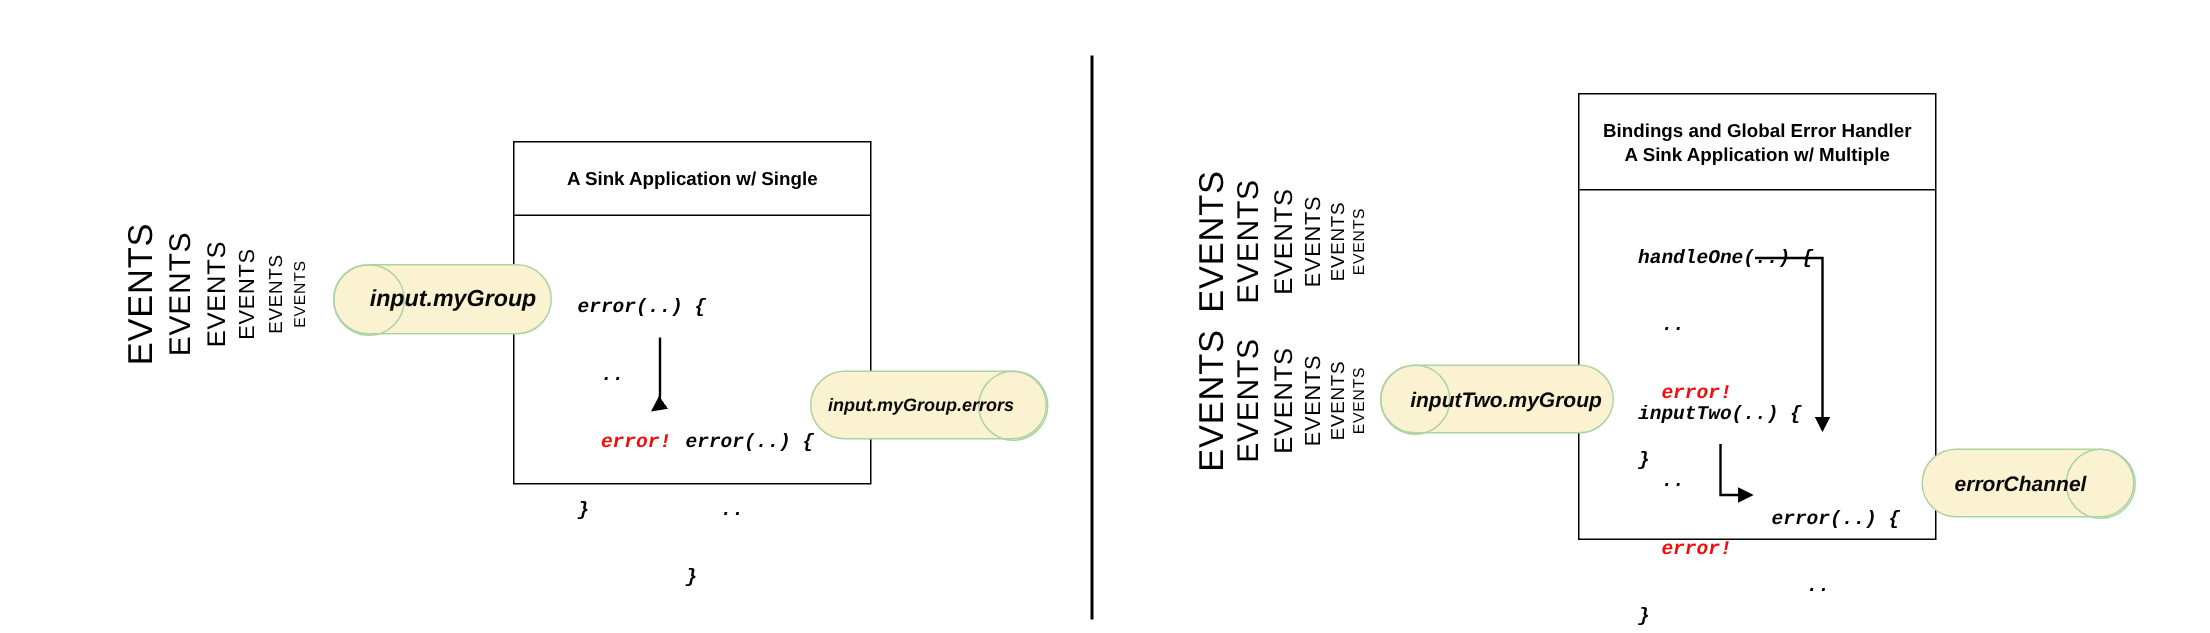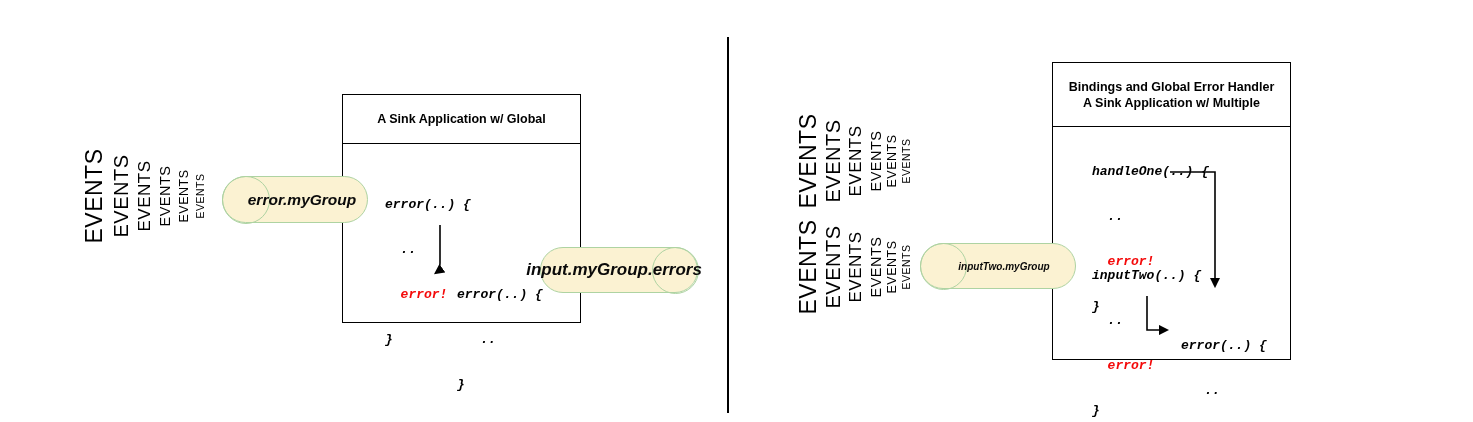--- a/index.html
+++ b/index.html
@@ -59,45 +59,45 @@
 
   <span class="ev s1" style="left:94px;top:196px">EVENTS</span>
   <span class="ev s2" style="left:121px;top:196px">EVENTS</span>
   <span class="ev s3" style="left:145px;top:196px">EVENTS</span>
   <span class="ev s4" style="left:165px;top:196px">EVENTS</span>
   <span class="ev s5" style="left:184px;top:196px">EVENTS</span>
   <span class="ev s6" style="left:200px;top:196px">EVENTS</span>
 
   <div class="appbox" style="left:342px;top:94px;width:239px;height:229px">
     <div class="appbox-title" style="height:48px">
-      <span>A Sink Application w/ Global</span>
+      <span>A Sink Application w/ Single</span>
     </div>
   </div>
 
   <div class="code" style="left:385px;top:167px">
     <div>error(..) {</div>
     <div>  ..</div>
     <div class="red">  error!</div>
     <div>}</div>
   </div>
 
   <div class="code" style="left:457px;top:257px">
     <div>error(..) {</div>
     <div>   ..</div>
     <div>}</div>
   </div>
 
   <div class="pill" style="left:222px;top:176px;width:146px;height:47px">
     <span class="pill-circle cleft"></span>
-    <span class="pill-label" style="font-size:15.5px;padding-left:14px">error.myGroup</span>
+    <span class="pill-label" style="font-size:15.5px;padding-left:14px">input.myGroup</span>
   </div>
 
   <div class="pill" style="left:540px;top:247px;width:158px;height:46px">
     <span class="pill-circle cright"></span>
-    <span class="pill-label" style="font-size:17px;padding-right:10px">input.myGroup.errors</span>
+    <span class="pill-label" style="font-size:12px;padding-right:10px">input.myGroup.errors</span>
   </div>
 
   <div class="divider" style="left:727px;top:37px;width:2px;height:376px"></div>
 
   <span class="ev s1" style="left:808px;top:161px">EVENTS</span>
   <span class="ev s2" style="left:833px;top:161px">EVENTS</span>
   <span class="ev s3" style="left:856px;top:161px">EVENTS</span>
   <span class="ev s4" style="left:876px;top:161px">EVENTS</span>
   <span class="ev s5" style="left:892px;top:161px">EVENTS</span>
   <span class="ev s6" style="left:906px;top:161px">EVENTS</span>
@@ -132,23 +132,27 @@
 
   <div class="code" style="left:1181px;top:308px">
     <div>error(..) {</div>
     <div>   ..</div>
     
   </div>
 
 
   <div class="pill" style="left:920px;top:243px;width:156px;height:46px">
     <span class="pill-circle cleft"></span>
-    <span class="pill-label" style="font-size:10px;padding-left:12px">inputTwo.myGroup</span>
+    <span class="pill-label" style="font-size:14px;padding-left:12px">inputTwo.myGroup</span>
   </div>
 
+  <div class="pill" style="left:1281px;top:299px;width:142px;height:46px">
+    <span class="pill-circle cright"></span>
+    <span class="pill-label" style="font-size:14px;padding-right:10px">errorChannel</span>
+  </div>
 
   <svg class="connectors" width="1473" height="422" viewBox="0 0 1473 422">
     <defs>
       <marker id="ah" viewBox="0 0 10 10" refX="7" refY="5" markerWidth="6.5" markerHeight="6.5" orient="auto">
         <path d="M0,0 L10,5 L0,10 Z" fill="#000"></path>
       </marker>
     </defs>
     <path d="M440,225 L440,263 Q440,270 436.5,272.5" fill="none" stroke="#000" stroke-width="1.6" marker-end="url(#ah)"></path>
     <path d="M1170,172 L1215,172 L1215,285" fill="none" stroke="#000" stroke-width="1.6" marker-end="url(#ah)"></path>
     <path d="M1147,296 L1147,330 L1166,330" fill="none" stroke="#000" stroke-width="1.6" marker-end="url(#ah)"></path>

